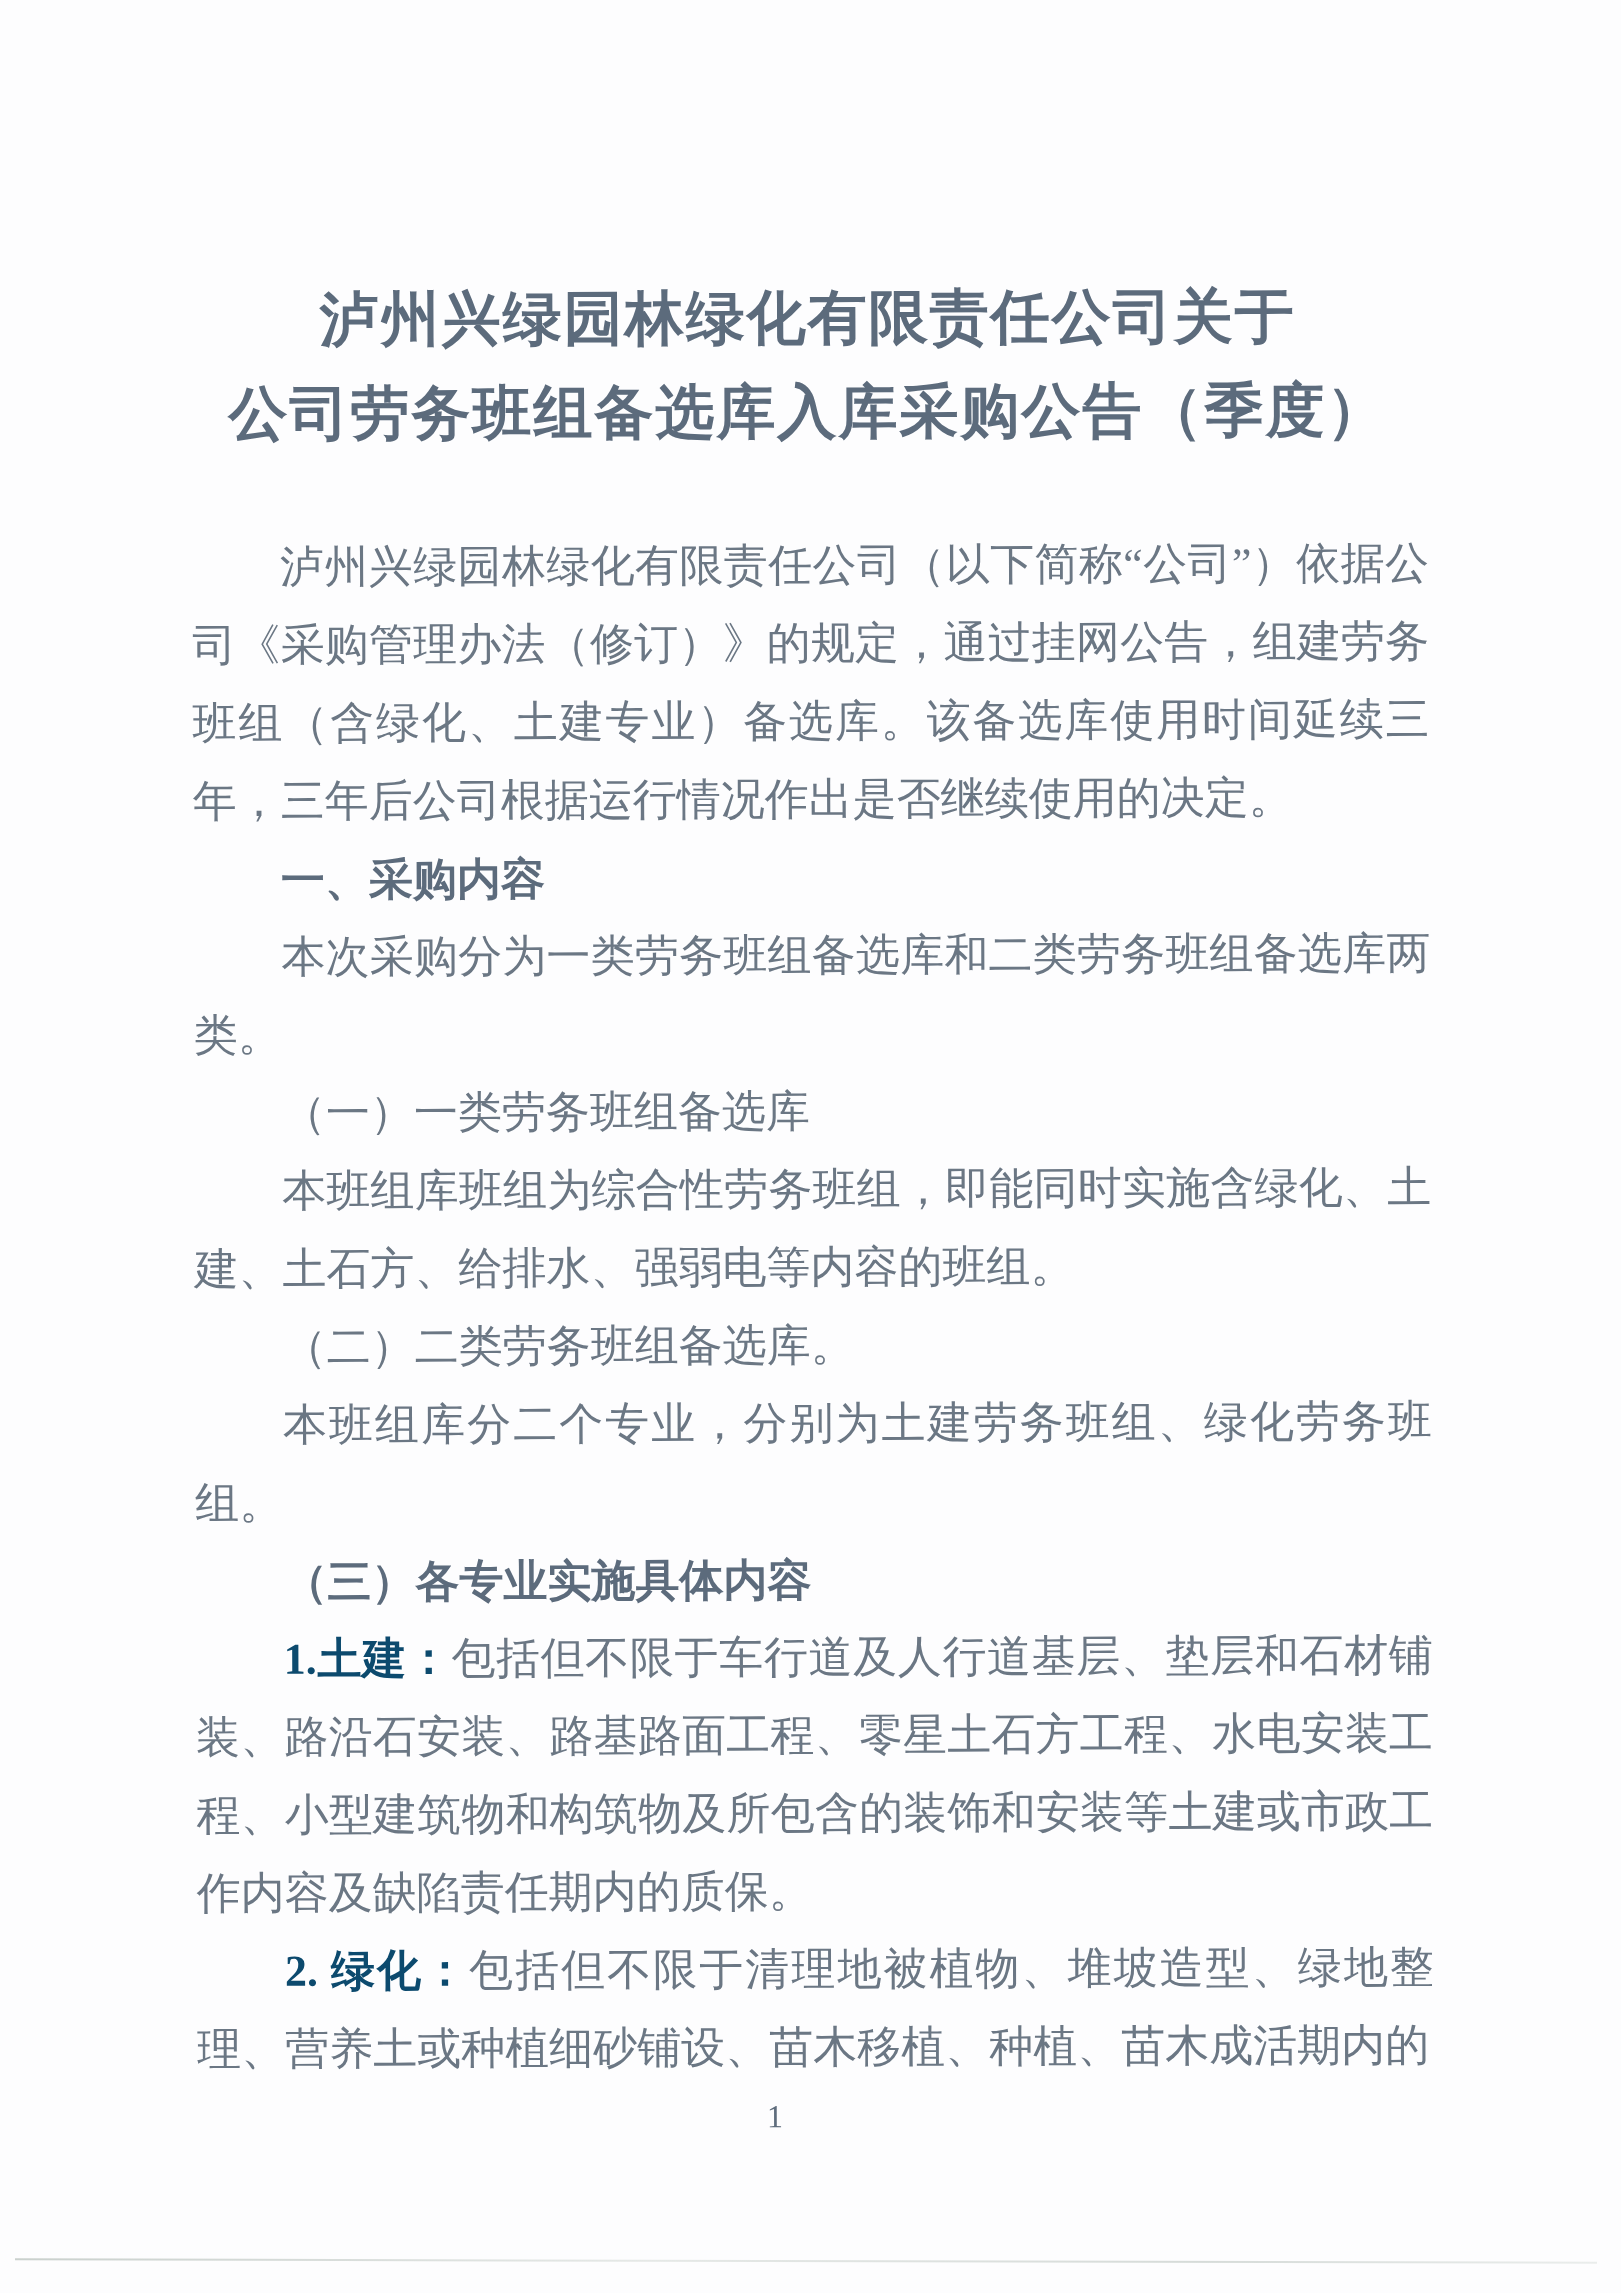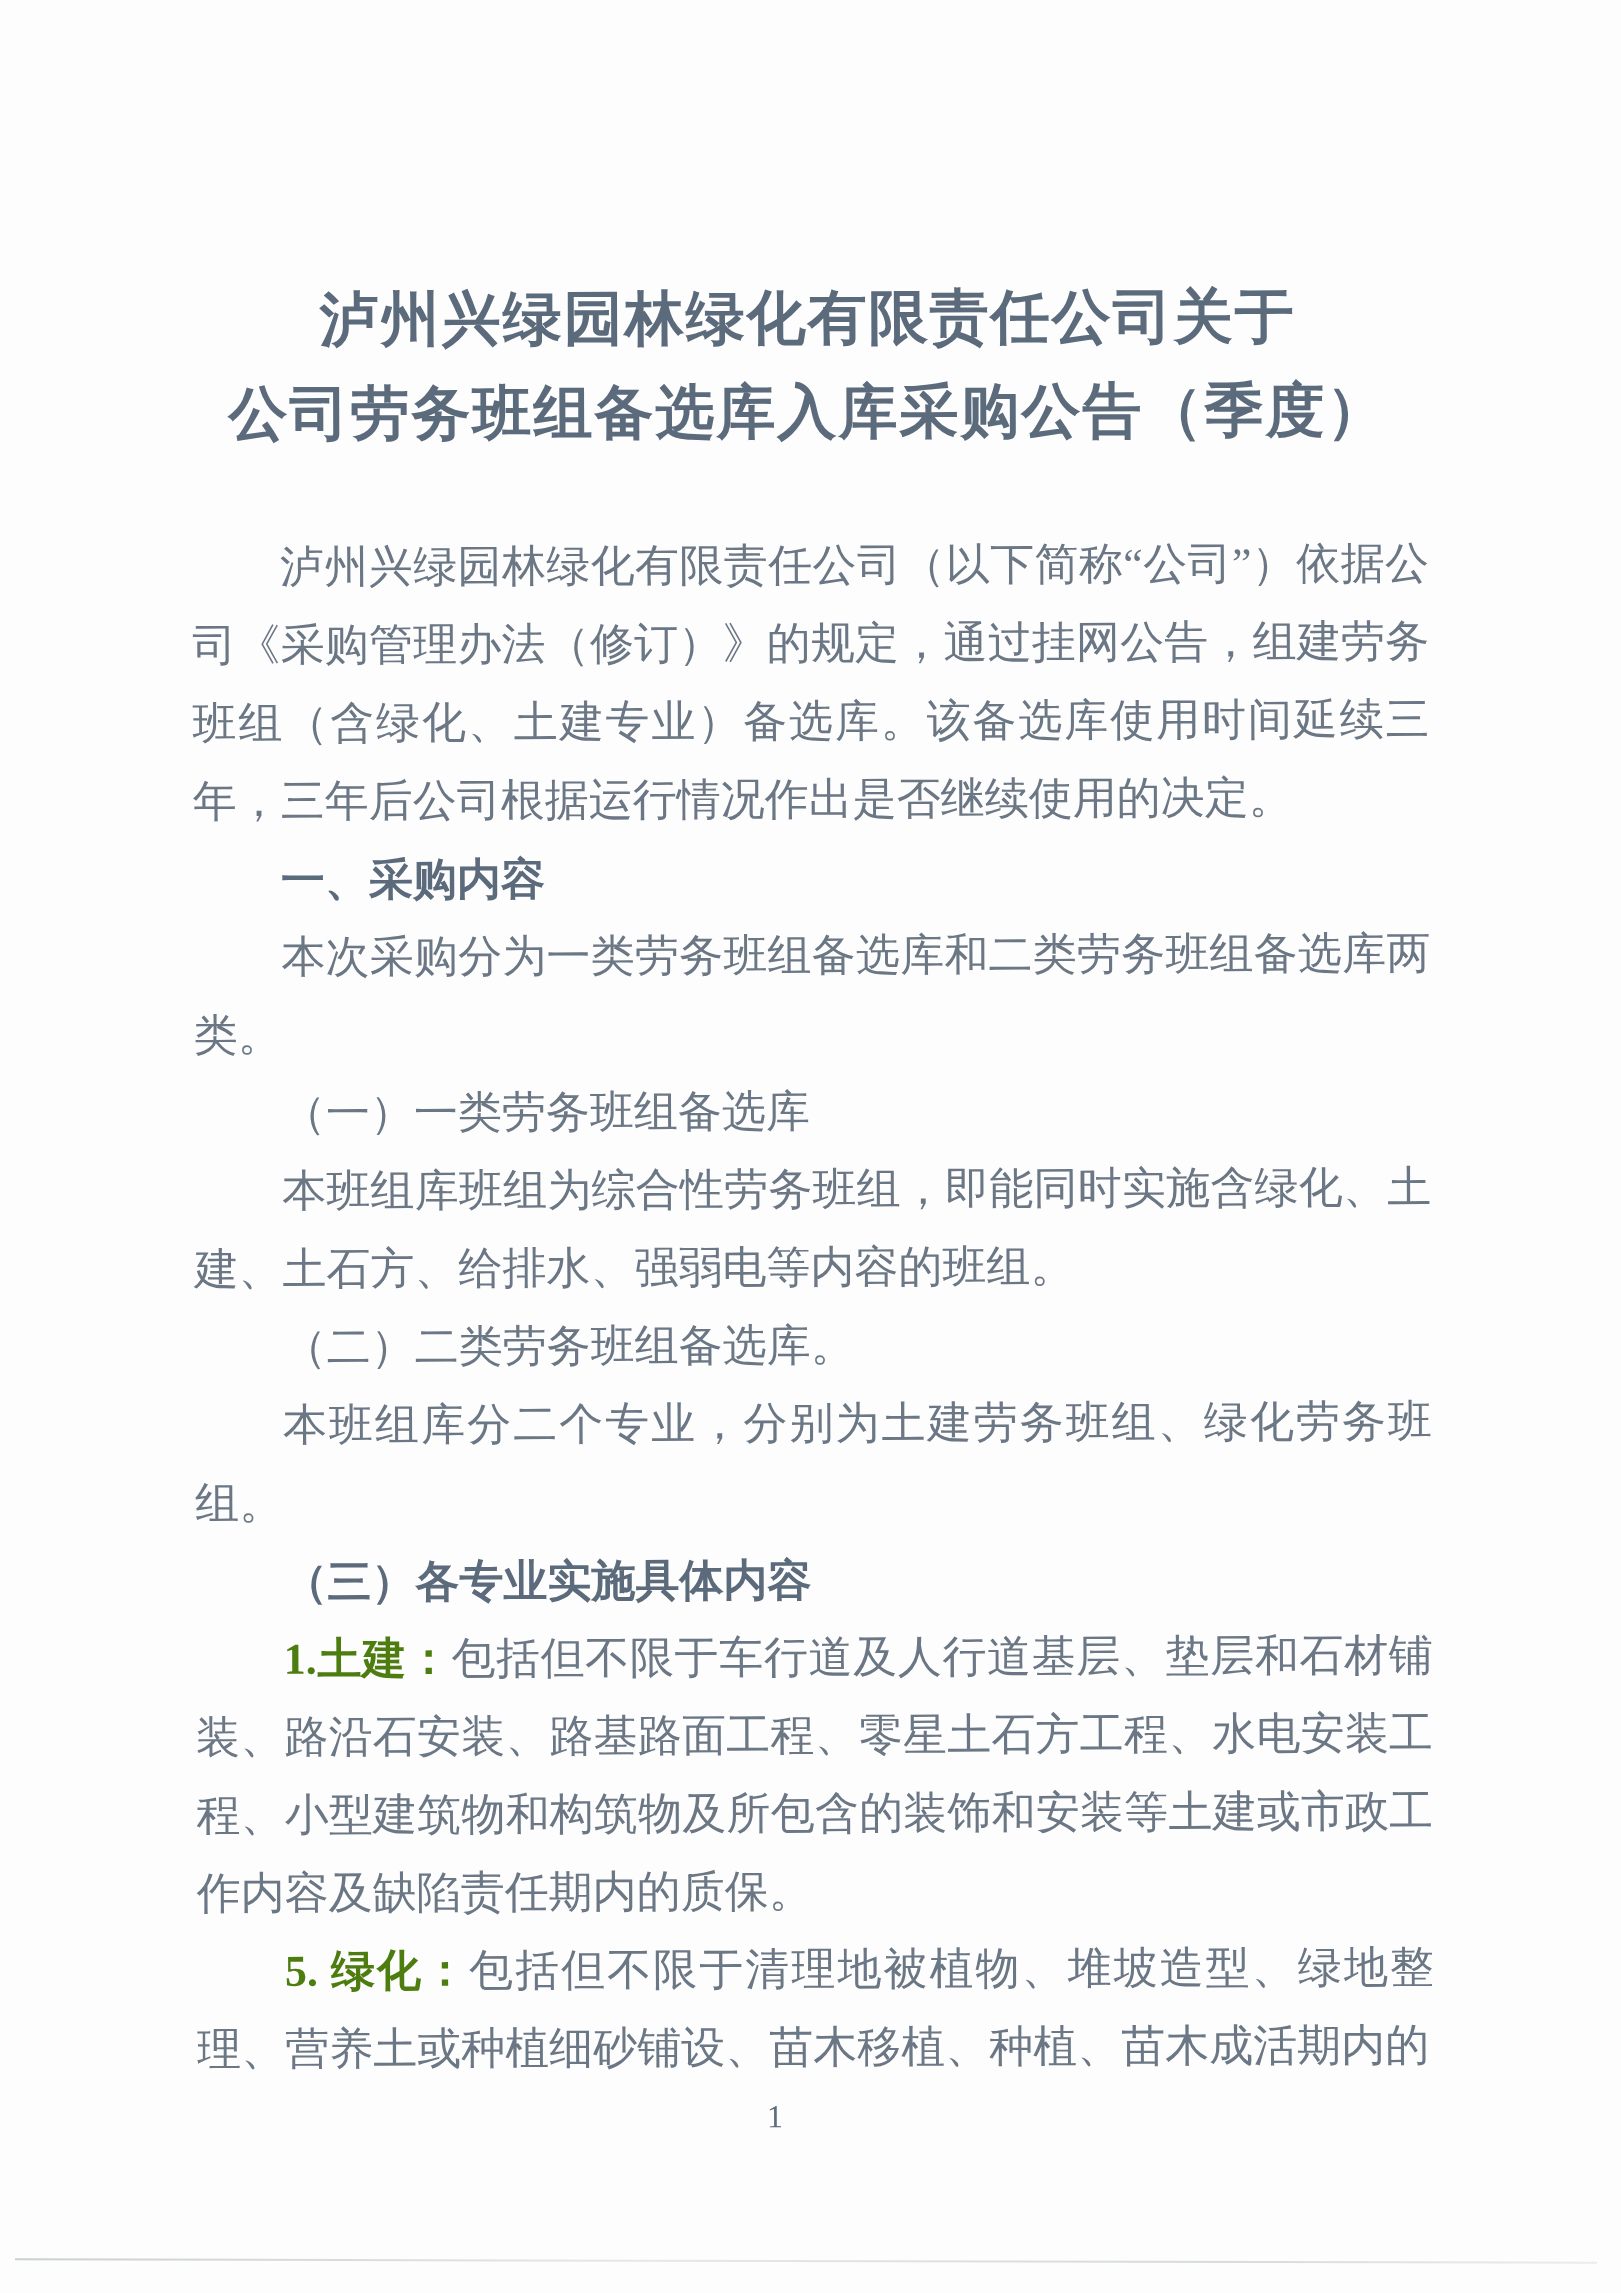--- a/index.html
+++ b/index.html
@@ -48,21 +48,21 @@
     text-indent: 88px;
   }
   .body-block p.heading {
     font-family: "Liberation Sans", sans-serif;
     font-weight: 700;
     color: #5c6b7c;
     text-align: left;
   }
   .body-block .lead {
     font-weight: 700;
-    color: #4d7c0f;
+    color: #0c4a6e;
   }
   .page-footer {
     position: absolute;
     top: 2098px;
     left: 0;
     width: 100%;
     text-align: center;
     font-size: 32px;
     color: #5f6d7d;
   }
@@ -97,21 +97,21 @@
   <section class="body-block">
     <p>泸州兴绿园林绿化有限责任公司（以下简称“公司”）依据公司《采购管理办法（修订）》的规定，通过挂网公告，组建劳务班组（含绿化、土建专业）备选库。该备选库使用时间延续三年，三年后公司根据运行情况作出是否继续使用的决定。</p>
     <p class="heading">一、采购内容</p>
     <p>本次采购分为一类劳务班组备选库和二类劳务班组备选库两类。</p>
     <p>（一）一类劳务班组备选库</p>
     <p>本班组库班组为综合性劳务班组，即能同时实施含绿化、土建、土石方、给排水、强弱电等内容的班组。</p>
     <p>（二）二类劳务班组备选库。</p>
     <p>本班组库分二个专业，分别为土建劳务班组、绿化劳务班组。</p>
     <p class="heading">（三）各专业实施具体内容</p>
     <p><span class="lead">1.土建：</span><span>包括但不限于车行道及人行道基层、垫层和石材铺装、路沿石安装、路基路面工程、零星土石方工程、水电安装工程、小型建筑物和构筑物及所包含的装饰和安装等土建或市政工作内容及缺陷责任期内的质保。</span></p>
-    <p><span class="lead">5. 绿化：</span><span>包括但不限于清理地被植物、堆坡造型、绿地整理、营养土或种植细砂铺设、苗木移植、种植、苗木成活期内的</span></p>
+    <p><span class="lead">2. 绿化：</span><span>包括但不限于清理地被植物、堆坡造型、绿地整理、营养土或种植细砂铺设、苗木移植、种植、苗木成活期内的</span></p>
   </section>
 
   <footer class="page-footer">
     <span class="num">1</span>
   </footer>
 
 </div>
 
 <div class="scan-line"></div>
 

